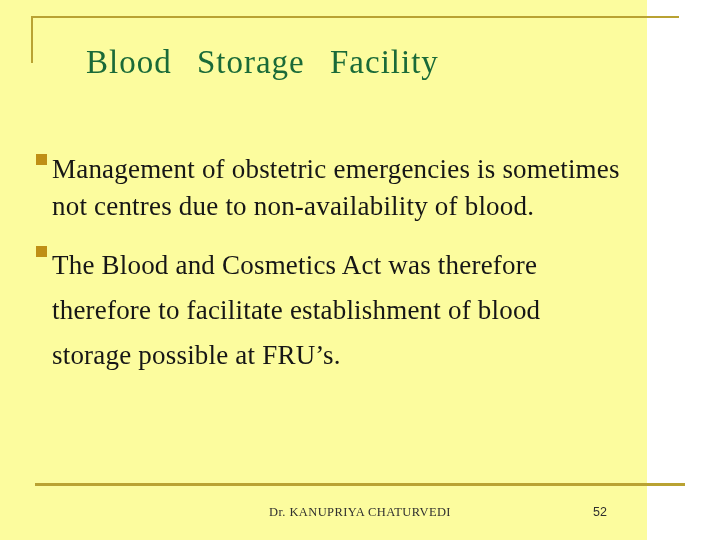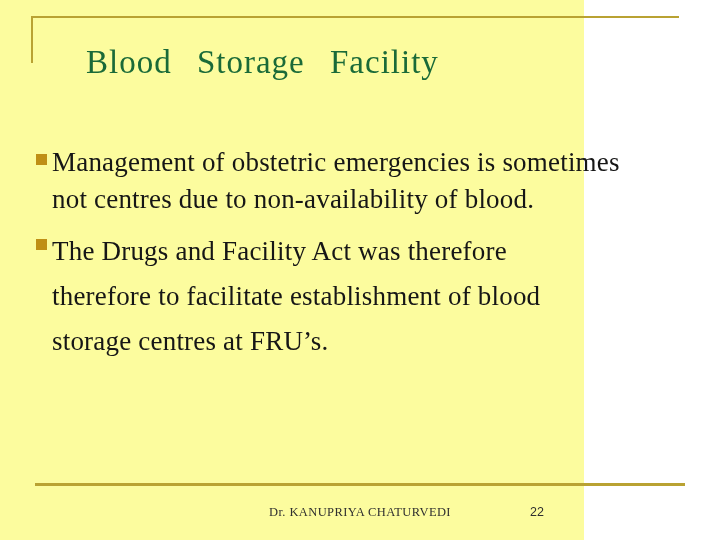--- a/index.html
+++ b/index.html
@@ -3,21 +3,21 @@
 <meta charset="utf-8">
 <style>
   html, body { margin: 0; padding: 0; }
   body {
     width: 720px; height: 540px;
     font-family: "Liberation Serif", serif;
     overflow: hidden;
   }
   .slide {
     position: relative;
-    width: 584px; height: 540px;
+    width: 647px; height: 540px;
     background: var(--background, #FCFC9E);
   }
   
   .frame-top {
     position: absolute; left: 31px; top: 16px;
     width: 648px; height: 2px;
     background: var(--frame-gold, #B9A232);
   }
   .frame-left {
     position: absolute; left: 31px; top: 16px;
@@ -43,20 +43,21 @@
   .bullet-item + .bullet-item { margin-top: 11px; }
   .bullet-square {
     flex: 0 0 auto;
     width: 11px; height: 11px;
     margin-top: 10px; margin-right: 5px;
     background: var(--bullet-gold, #BF8F15);
   }
   .bullet-text {
     font-size: 27px;
     letter-spacing: 0.2px;
+    margin-top: 7px;
   }
   .bullet-text .line { display: block; }
   .bullet-item.spacing-normal .bullet-text { line-height: 37px; }
   .bullet-item.spacing-wide .bullet-text { line-height: 45px; }
   .footer-divider {
     position: absolute; left: 35px; top: 483px;
     width: 650px; height: 3px;
     background: var(--frame-gold, #B9A232);
   }
   .footer-author {
@@ -89,27 +90,27 @@
       <span class="bullet-square"></span>
       <span class="bullet-text">
         <span class="line">Management of obstetric emergencies is sometimes</span>
         <span class="line">not centres due to non-availability of blood.</span>
       </span>
     </div>
 
     <div class="bullet-item spacing-wide">
       <span class="bullet-square"></span>
       <span class="bullet-text">
-        <span class="line">The Drugs and Facility Act was therefore</span>
+        <span class="line">The Blood and Cosmetics Act was therefore</span>
         <span class="line">therefore to facilitate establishment of blood</span>
-        <span class="line">storage centres at FRU’s.</span>
+        <span class="line">storage possible at FRU’s.</span>
       </span>
     </div>
 
   </div>
 
   <div class="footer-divider"></div>
 
   <div class="footer-author">Dr. KANUPRIYA CHATURVEDI</div>
 
-  <div class="page-number">22</div>
+  <div class="page-number">52</div>
 
 </div>
 
 </body></html>

